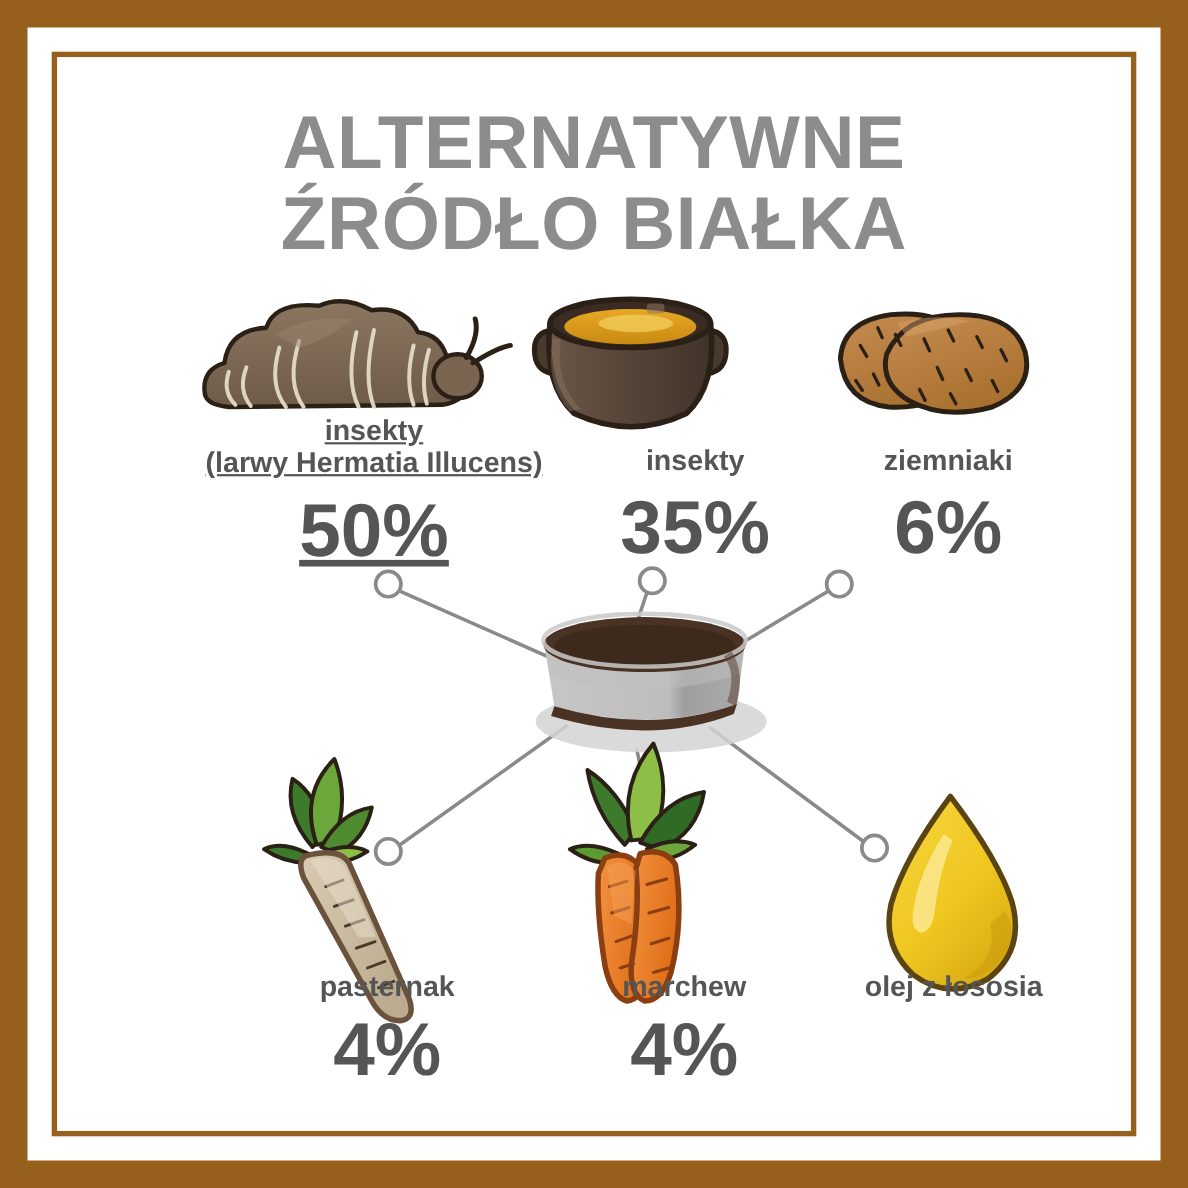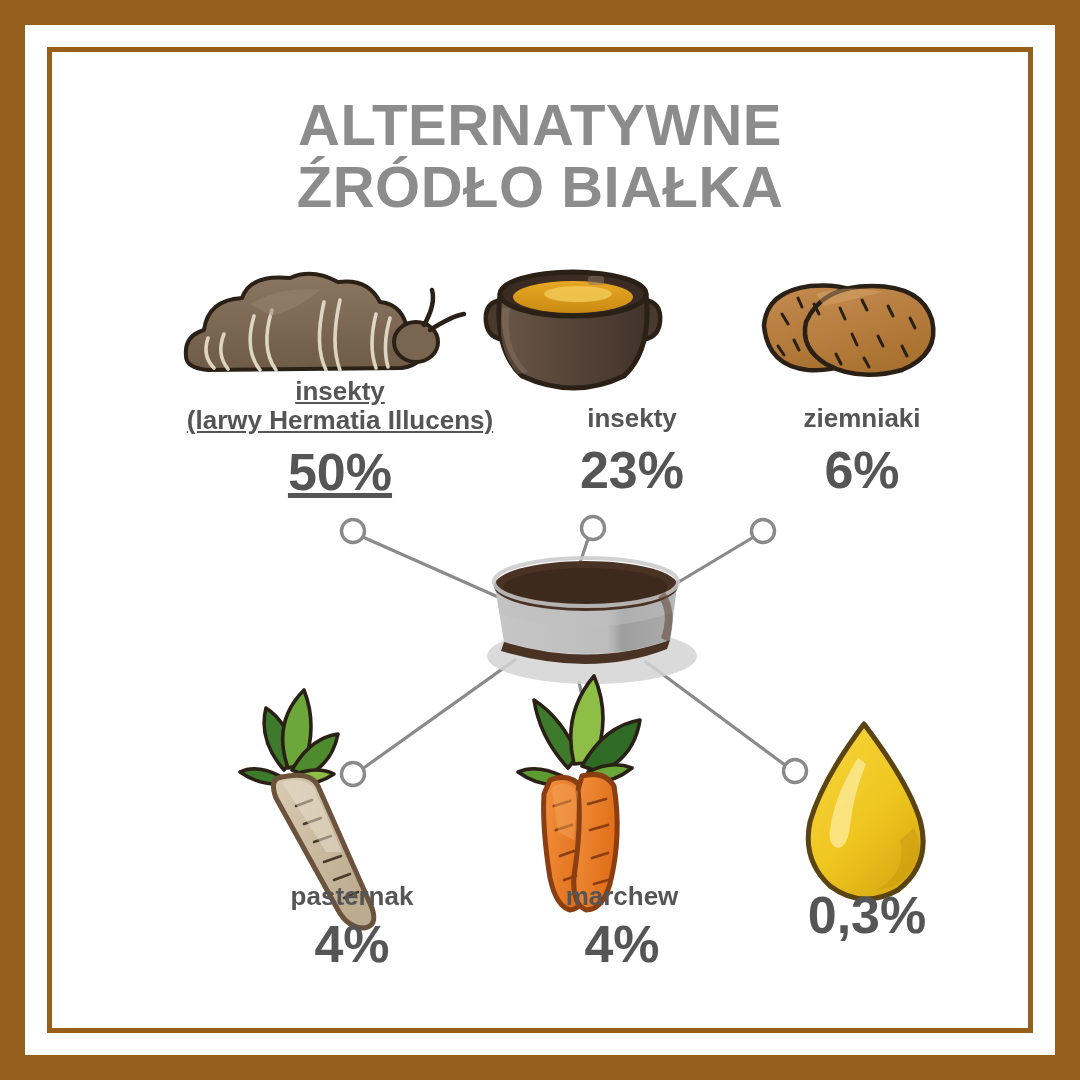--- a/index.html
+++ b/index.html
@@ -31,21 +31,21 @@
     background:#FFFFFF;
     overflow:hidden;
   }
   
   #title{
     position:absolute;
     left:0;top:42px;width:976px;
     text-align:center;
     color:#8C8C8C;
     font-weight:bold;
-    font-size:58px;
+    font-size:68px;
     line-height:1.07;
     letter-spacing:0.5px;
   }
   #title .line{display:block;}
   
   #scene{
     position:absolute;left:0;top:0;
     width:976px;height:976px;
   }
   
@@ -59,21 +59,21 @@
     display:block;
     font-weight:bold;
     font-size:26px;
     line-height:1.12;
     color:#555555;
     white-space:pre-line;
   }
   .node-label .pct{
     display:block;
     font-weight:bold;
-    font-size:52px;
+    font-size:68px;
     line-height:1.15;
     color:#555555;
     margin-top:8px;
   }
   
   #lbl-insects{left:58px;top:325px;width:460px;text-decoration:underline;}
   #lbl-broth{left:420px;top:352px;width:320px;}
   #lbl-potato{left:660px;top:352px;width:300px;}
   
   #lbl-parsnip{left:140px;top:830px;width:320px;text-align:center;}
@@ -269,36 +269,36 @@
     </svg>
 
     <div class="node-label" id="lbl-insects">
       <span class="name">insekty
 (larwy Hermatia Illucens)</span>
       <span class="pct">50%</span>
     </div>
 
     <div class="node-label" id="lbl-broth">
       <span class="name">insekty</span>
-      <span class="pct">23%</span>
+      <span class="pct">35%</span>
     </div>
 
     <div class="node-label" id="lbl-potato">
       <span class="name">ziemniaki</span>
       <span class="pct">6%</span>
     </div>
 
     <div class="node-label" id="lbl-parsnip">
       <span class="name">pasternak</span>
       <span class="pct">4%</span>
     </div>
 
     <div class="node-label" id="lbl-carrot">
       <span class="name">marchew</span>
       <span class="pct">4%</span>
     </div>
 
     <div class="node-label" id="lbl-oil">
-      <span class="pct">0,3%</span>
+      <span class="name">olej z łososia</span>
     </div>
 
   </div>
 </div>
 
 </body></html>

